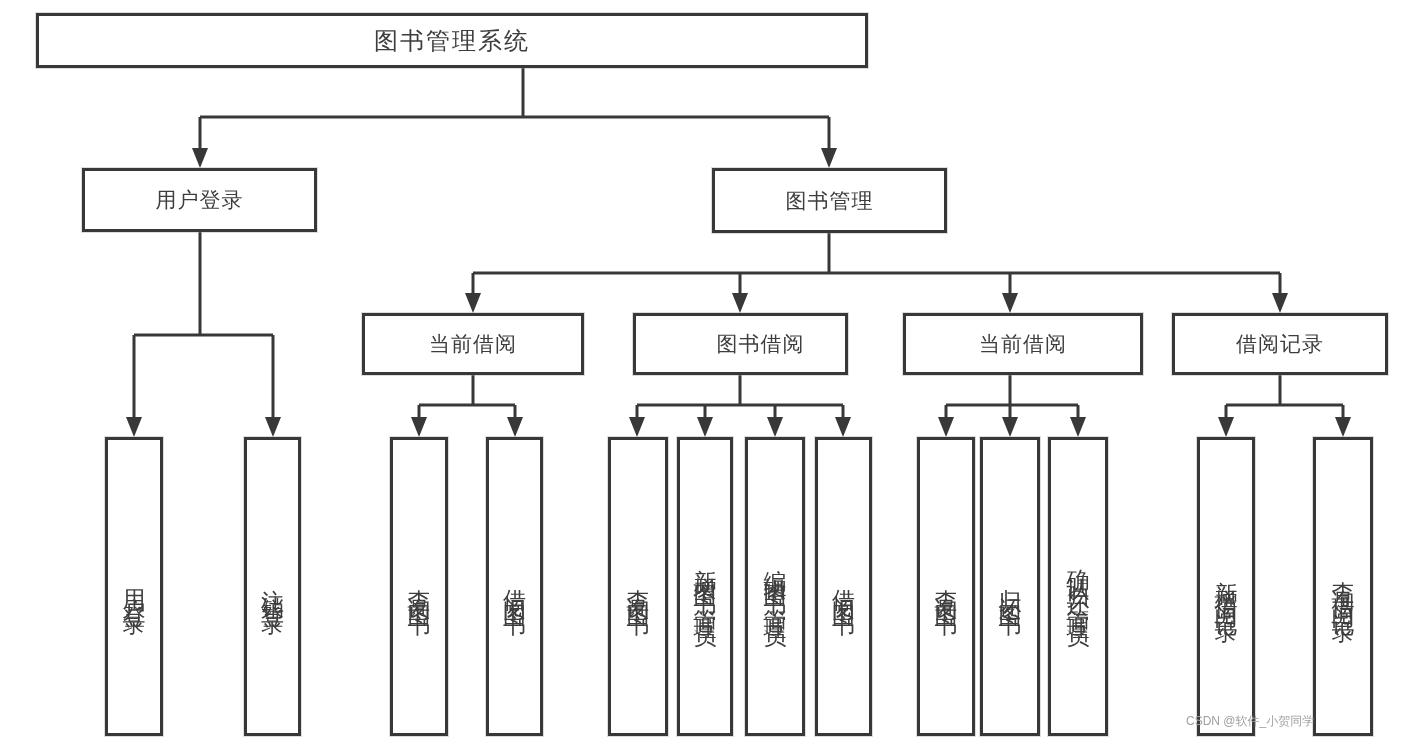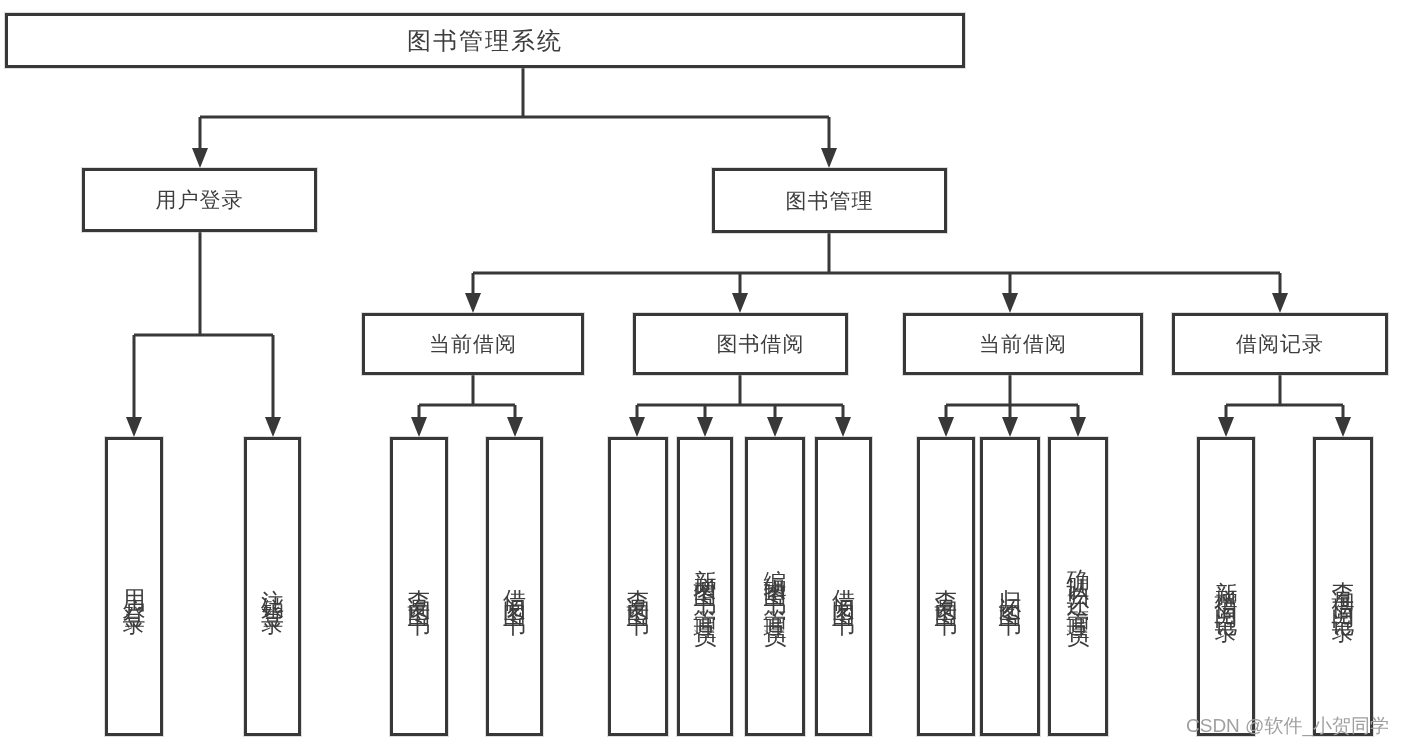--- a/index.html
+++ b/index.html
@@ -11,21 +11,21 @@
     border:3px solid #383838;display:flex;align-items:center;justify-content:center;
     color:#3d3d3d;box-shadow:0 0 0 1px rgba(160,160,160,.35);
   }
   .node-h span{font-size:21px;letter-spacing:1px;white-space:nowrap;}
   .node-root span{font-size:24px;letter-spacing:2px;}
   .node-v span{
     writing-mode:vertical-rl;text-orientation:mixed;
     font-size:23px;letter-spacing:8px;line-height:1;white-space:nowrap;
   }
   
-  .b-root{left:5px;top:13px;width:960px;height:55px;}
+  .b-root{left:36px;top:13px;width:832px;height:55px;}
   
   .b-login{left:82px;top:168px;width:235px;height:64px;}
   .b-mgmt{left:712px;top:168px;width:235px;height:65px;}
   
   .b-l3{top:313px;height:62px;}
   .b-newrec{left:362px;width:222px;}
   .b-borrow{left:633px;width:215px;padding-left:40px;}
   .b-current{left:903px;width:240px;}
   .b-records{left:1172px;width:216px;}
   
@@ -38,21 +38,21 @@
   .lf-6{left:677px;width:56px;}
   .lf-7{left:745px;width:60px;}
   .lf-8{left:815px;width:57px;}
   .lf-9{left:917px;width:58px;}
   .lf-10{left:980px;width:60px;}
   .lf-11{left:1048px;width:60px;}
   .lf-12{left:1197px;width:58px;}
   .lf-13{left:1313px;width:60px;}
   .watermark{
     position:absolute;left:1186px;top:713px;width:215px;
-    font-size:19px;color:#a0a0a0;white-space:nowrap;z-index:5;
+    font-size:12px;color:#a0a0a0;white-space:nowrap;z-index:5;
   }
 </style>
 </head>
 <body>
 
 <div id="canvas">
 
   <svg id="connectors" width="1405" height="747" viewBox="0 0 1405 747" aria-hidden="true">
     <g stroke="#383838" stroke-width="3" fill="none">
 

